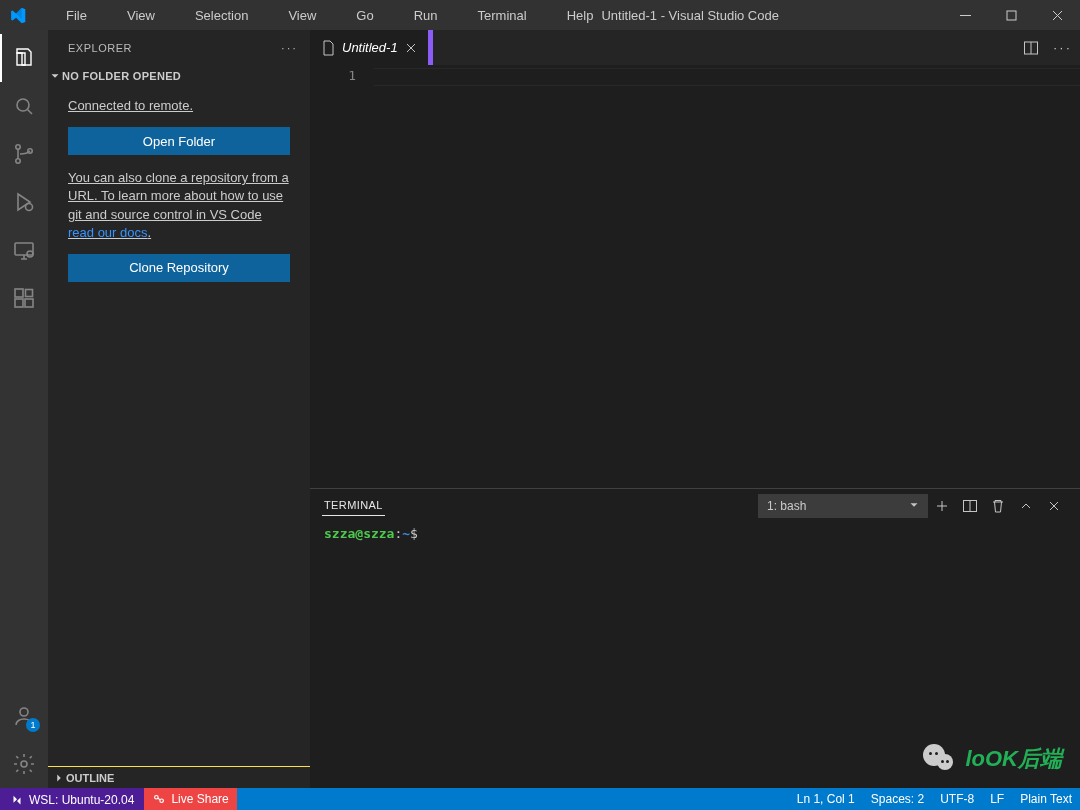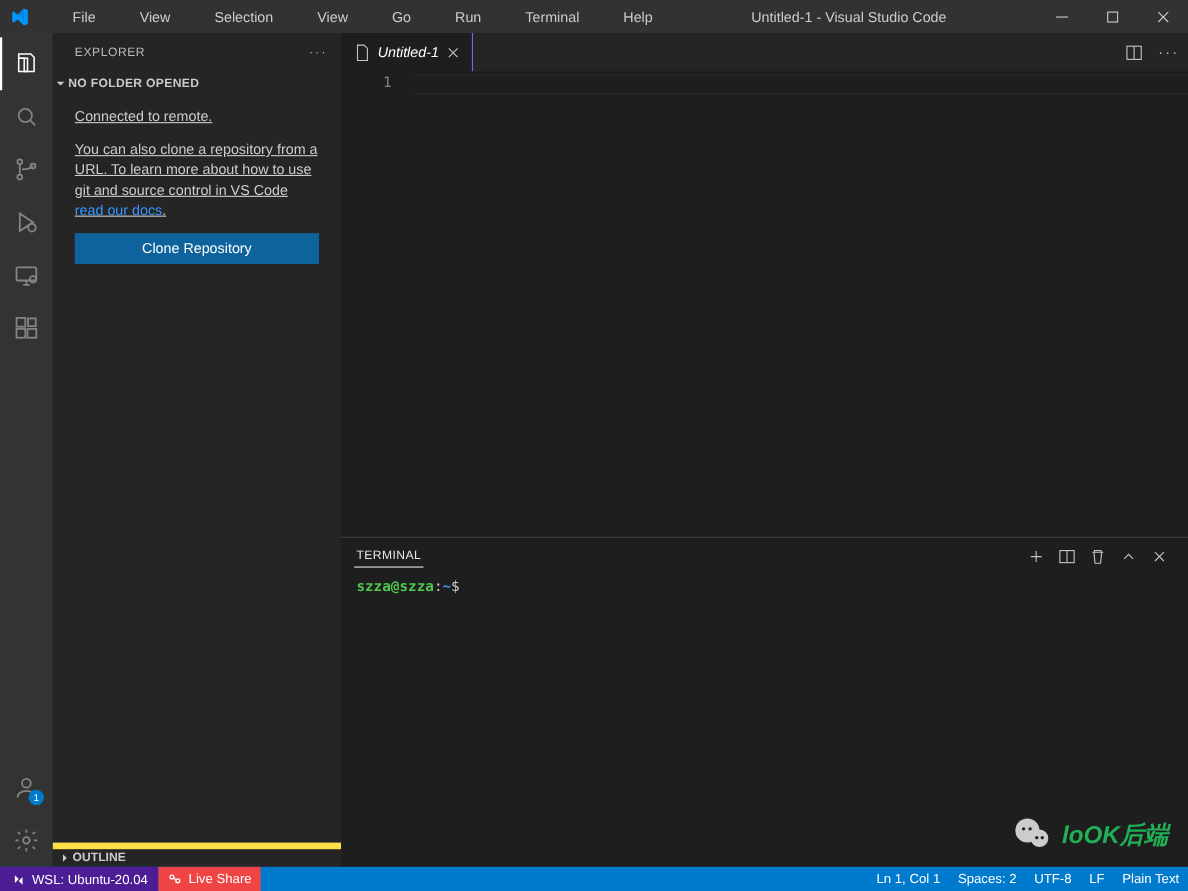--- a/index.html
+++ b/index.html
@@ -21,21 +21,21 @@
   user-select: none;
 }
 .titlebar .logo { width: 34px; display:flex; align-items:center; justify-content:center; }
 .titlebar .menus { display:flex; height:100%; }
 .titlebar .menus .menu-item {
   padding: 0 8px; height:100%;
   display:flex; align-items:center;
   cursor: default;
   margin-left: 24px;
 }
-.titlebar .title-center { flex:1; text-align:center; color:#cccccc; }
+.titlebar .title-center { flex:1; color:#cccccc; }
 .titlebar .win-controls { display:flex; }
 .titlebar .win-controls .wc {
   width:46px; height:30px; display:flex; align-items:center; justify-content:center;
   color:#cccccc;
 }
 
 
 .main {
   flex:1; display:flex; min-height:0;
 }
@@ -75,31 +75,31 @@
 .sidebar .sb-body { padding:10px 20px; font-size:13px; color:#cccccc; line-height:1.4; }
 .sidebar .sb-body p { margin-bottom:12px;text-decoration:underline; }
 .sidebar .btn-primary {
   background:#0e639c; color:#fff; border:none;
   width:100%; height:28px; font-size:13px; cursor:pointer;
   margin-bottom:14px;
 }
 .sidebar a.doclink { color:#3794ff; text-decoration:none; }
 .sidebar .sb-outline {
   height:22px; display:flex; align-items:center; padding-left:4px;
-  font-size:11px; font-weight:700; border-top:6px solid #fde047;
+  font-size:11px; font-weight:700; border-top:1px solid #fde047;
 }
 
 .editorzone { flex:1; display:flex; flex-direction:column; background:#1e1e1e; min-width:0; }
 .tabbar {
   height:35px; background:#252526; display:flex; align-items:stretch;
 }
 .tabbar .tab {
   background:#1e1e1e; display:flex; align-items:center;
   padding:0 10px; gap:6px; font-style:italic; color:#ffffff;
-  border-right:1px solid #8b5cf6; min-width:120px;justify-content:flex-end;
+  border-right:5px solid #8b5cf6; min-width:120px;
 }
 .tabbar .tab .tab-close { color:#c5c5c5; font-style:normal; }
 .tabbar .tab-actions { margin-left:auto; display:flex; align-items:center; padding:0 8px; gap:14px; color:#c5c5c5; }
 
 .editor-body { flex:1; display:flex; background:#1e1e1e; min-height:0; }
 .gutter {
   width:64px; text-align:right; color:#858585; padding:3px 18px 0 0;
   font-family:Consolas,monospace; font-size:13px;
 }
 .editor-content {
@@ -275,20 +275,21 @@
       <span style="letter-spacing:2px;">···</span>
     </div>
     <div class="sb-section-head">
       <svg width="14" height="14" viewBox="0 0 16 16">
           <path fill="currentColor" d="M4 6l4 4 4-4z"></path>
         </svg>
       <span>NO FOLDER OPENED</span>
     </div>
     <div class="sb-body">
       <p>Connected to remote.</p>
+      <button class="btn-primary">Open Folder</button>
       <p>
         <span>You can also clone a repository from a URL. To learn more about how to use git and source control in VS Code </span><a href="#" class="doclink">read our docs</a>.
       </p>
       <button class="btn-primary">Clone Repository</button>
     </div>
     <div style="flex:1"></div>
     <div class="sb-outline">
       <svg width="14" height="14" viewBox="0 0 16 16">
           <path fill="currentColor" d="M6 4l4 4-4 4z"></path>
         </svg>
@@ -326,20 +327,28 @@
       </div>
       <div class="editor-content">
         <div class="cursor-line"></div>
       </div>
     </div>
 
     <div class="panel">
       <div class="panel-header">
         <span class="ph-tab">TERMINAL</span>
         <span class="ph-spacer"></span>
+        <div class="term-select">
+          <span>1: bash</span>
+          <span class="chev">
+            <svg width="14" height="14" viewBox="0 0 16 16">
+                <path fill="#c5c5c5" d="M4 6l4 4 4-4z"></path>
+              </svg>
+          </span>
+        </div>
         <div class="ph-icon">
           <svg width="16" height="16" viewBox="0 0 16 16">
               <path stroke="currentColor" d="M8 3v10M3 8h10"></path>
             </svg>
         </div>
         <div class="ph-icon">
           <svg width="16" height="16" viewBox="0 0 16 16" fill="none" stroke="currentColor">
               <rect x="1.5" y="2.5" width="13" height="11"></rect>
               <path d="M8 2.5v11"></path>
             </svg>

